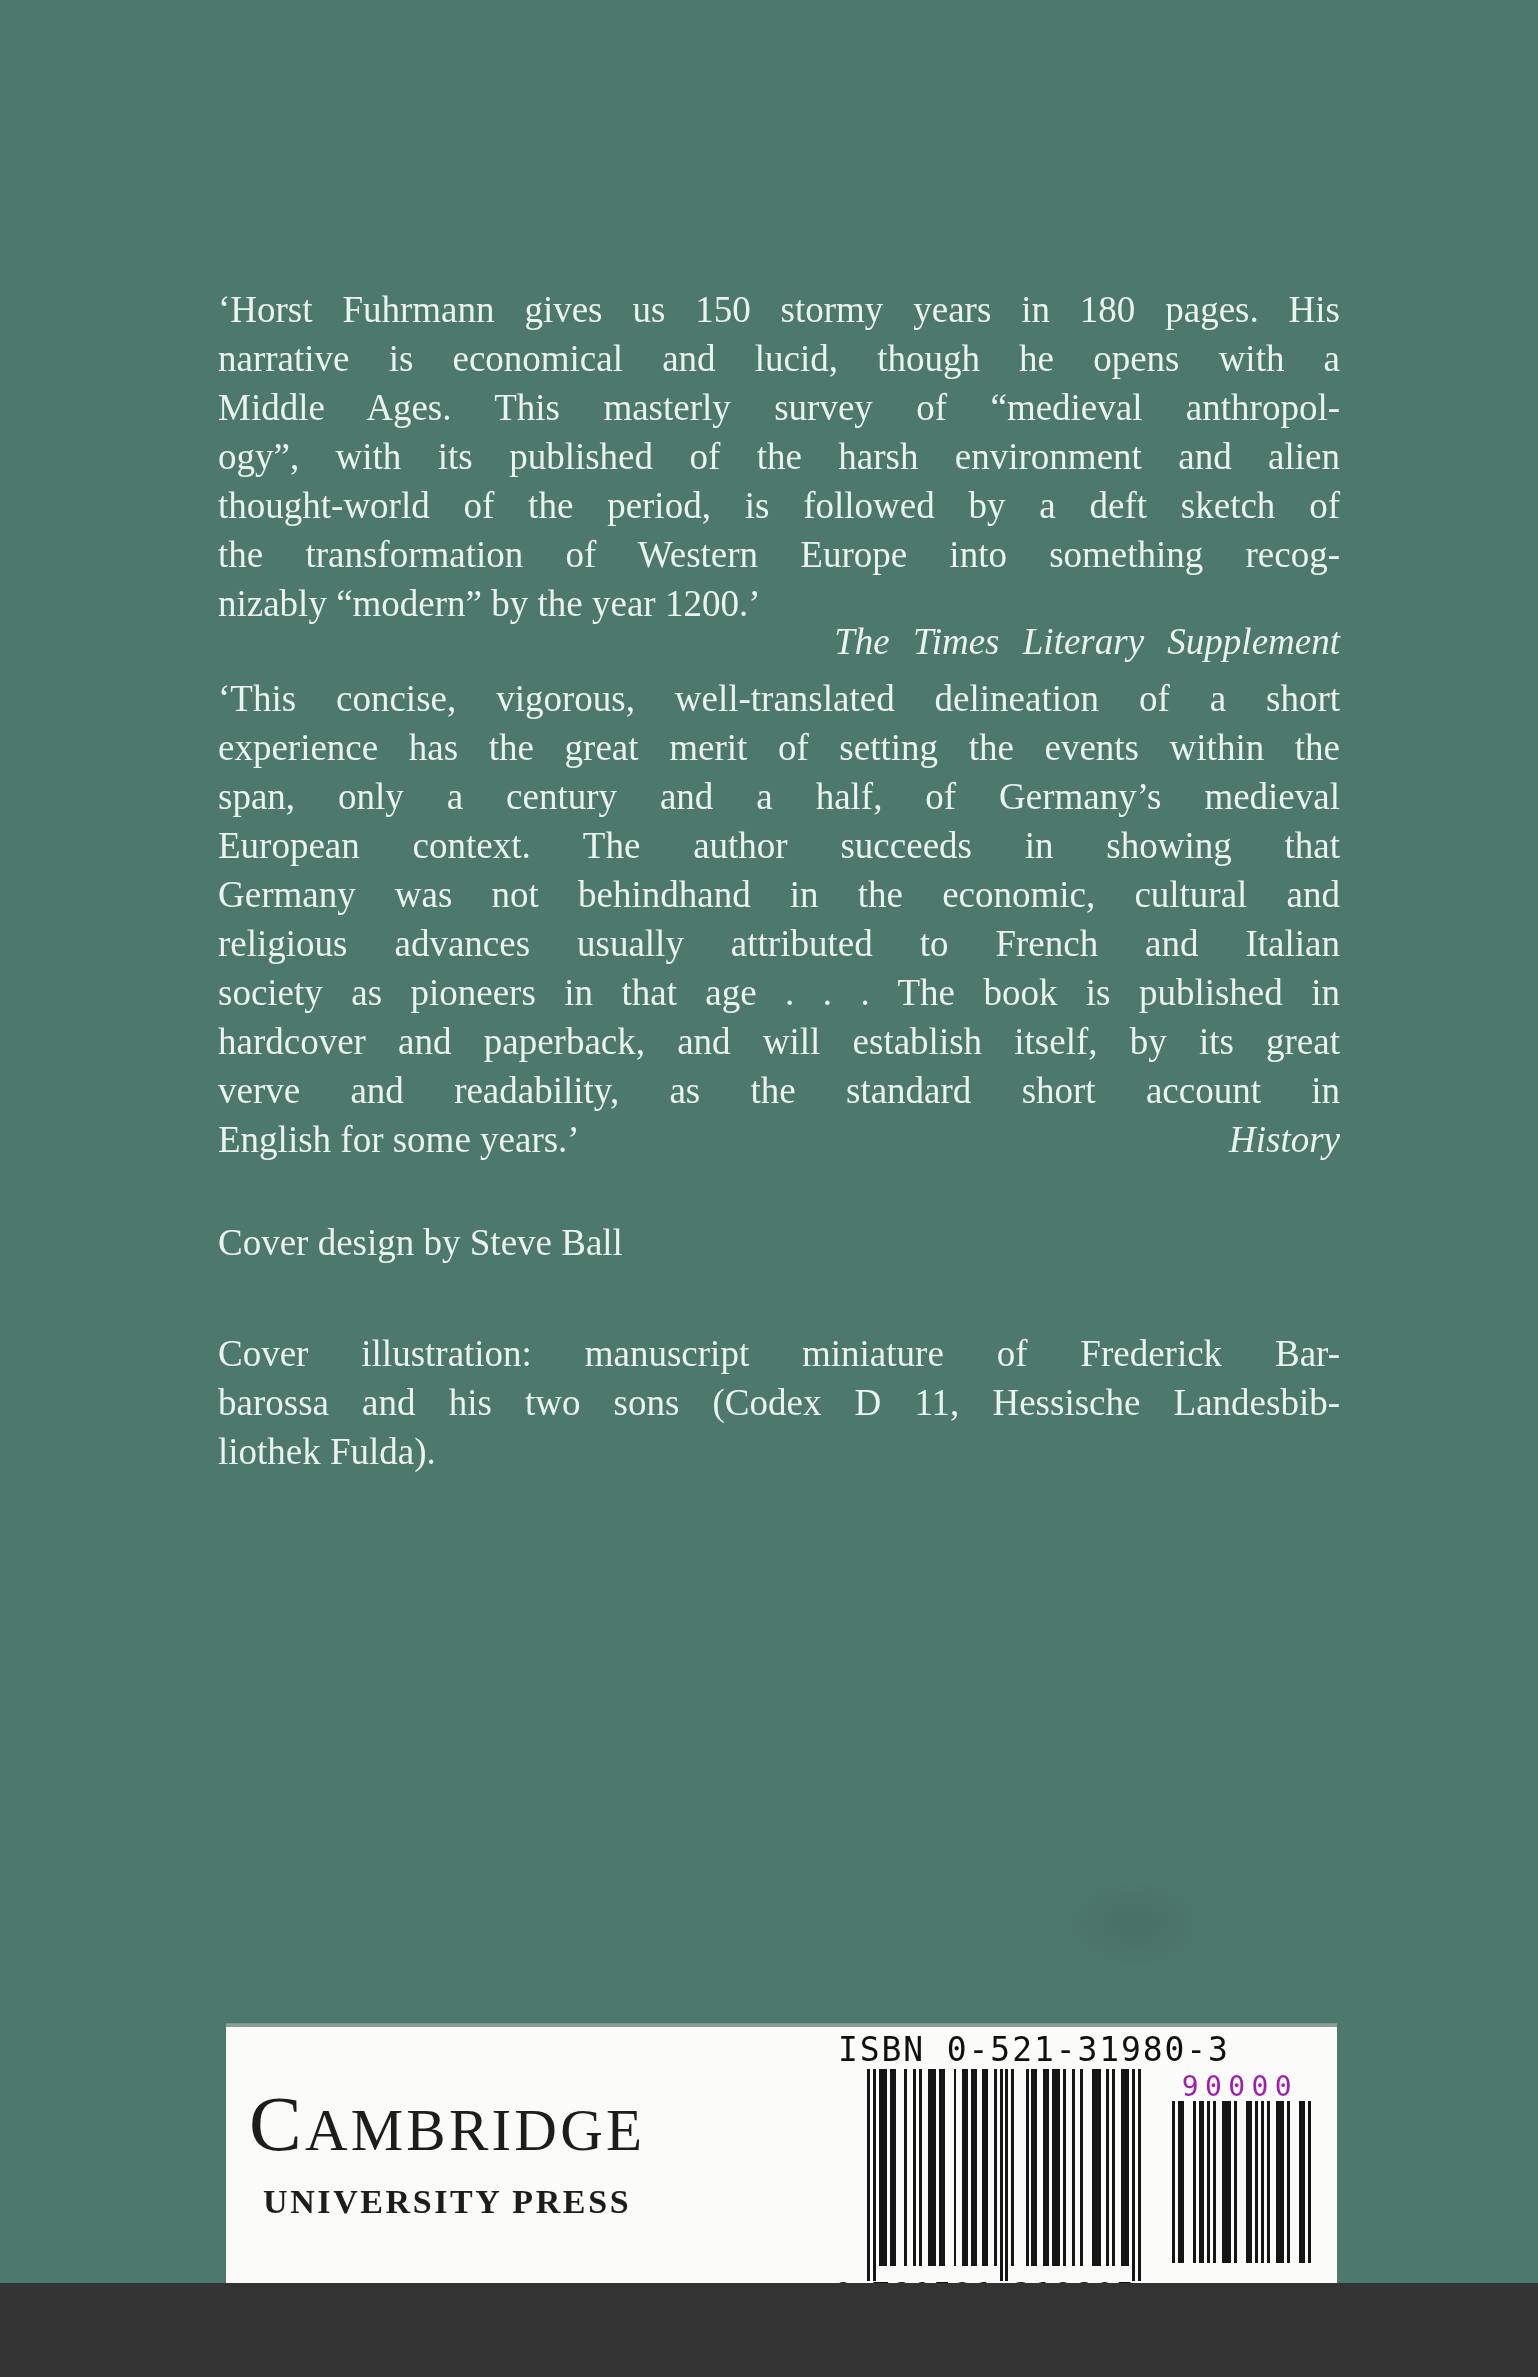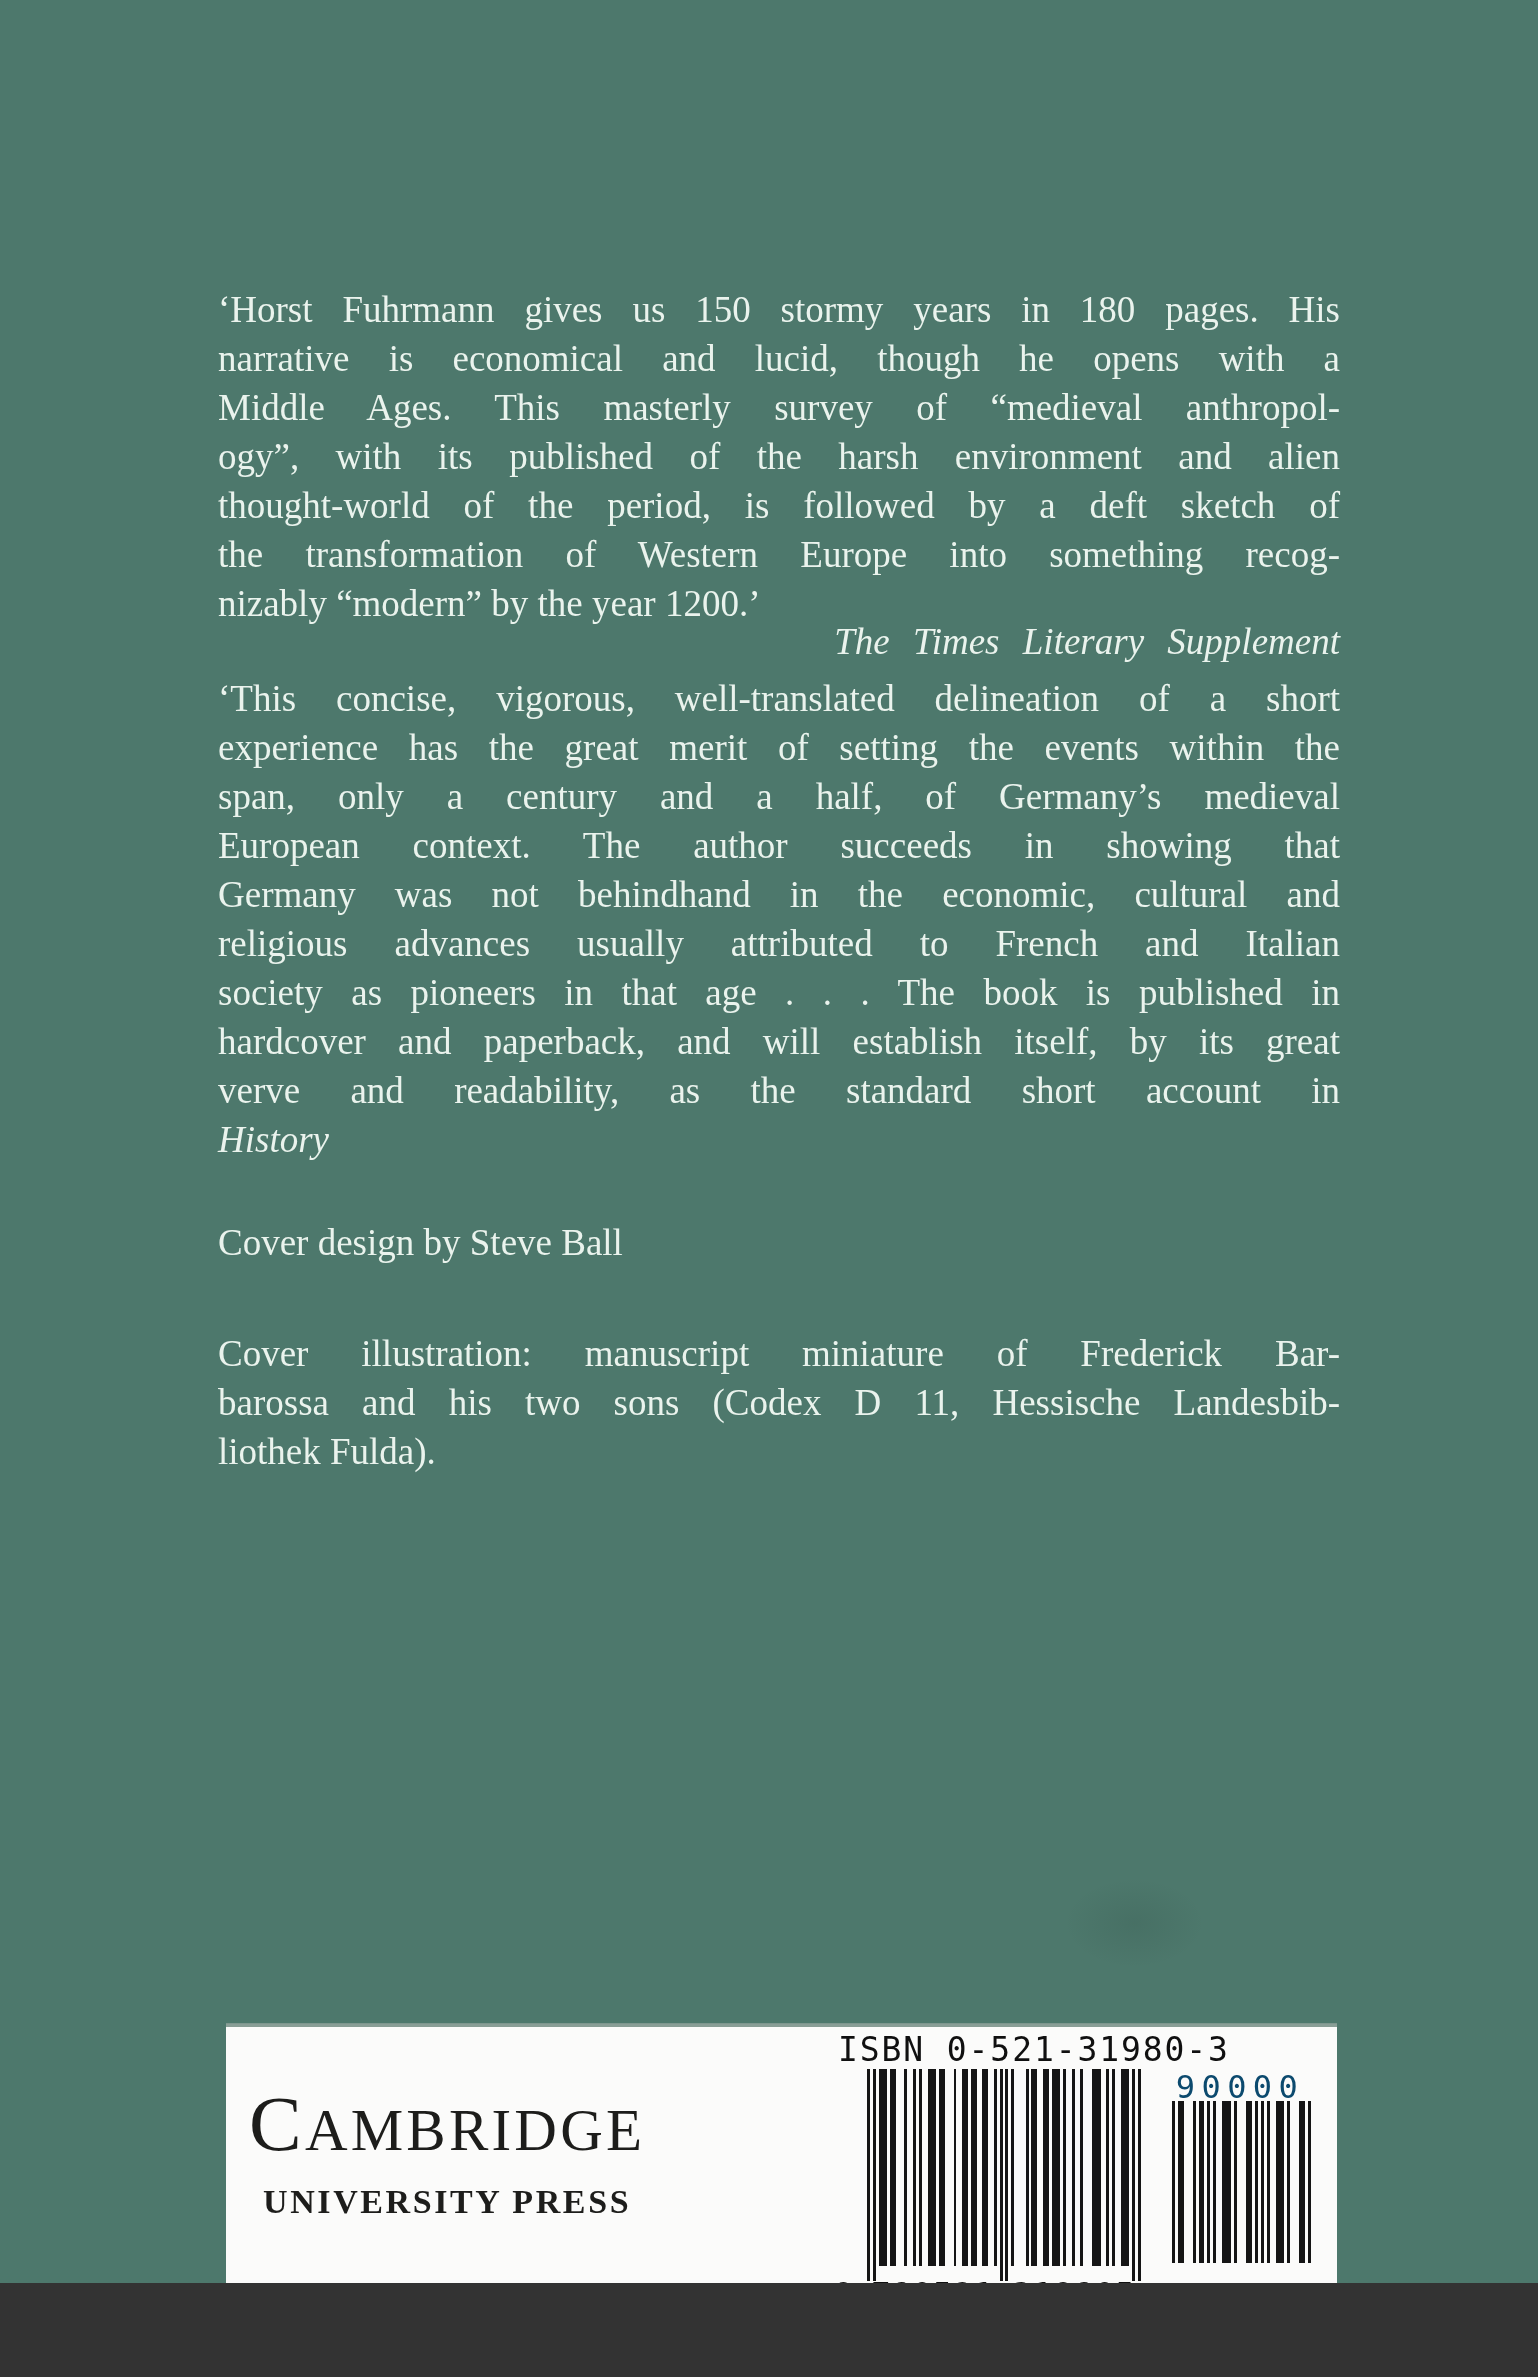--- a/index.html
+++ b/index.html
@@ -82,21 +82,21 @@
     font-family:"DejaVu Sans Mono","Liberation Mono",monospace;
     font-size:32px;line-height:32px;letter-spacing:1.3px;color:#101010;
     white-space:nowrap;
   }
   .digits .dg1{margin-left:16.7px;}
   .digits .dg2{margin-left:18px;}
   .addon-label{
     position:absolute;left:943px;top:46px;width:142px;
     text-align:center;
     font-family:"DejaVu Sans Mono","Liberation Mono",monospace;
-    font-size:32px;line-height:28px;letter-spacing:6.4px;color:#0c4a6e;
+    font-size:28px;line-height:28px;letter-spacing:6.4px;color:#a21caf;
   }
 </style>
 </head>
 <body>
 
 <div class="cover">
 
   <div class="content">
 
     <div class="quote">
@@ -119,20 +119,21 @@
         <div class="tline just">span, only a century and a half, of Germany’s medieval</div>
         <div class="tline just">European context. The author succeeds in showing that</div>
         <div class="tline just">Germany was not behindhand in the economic, cultural and</div>
         <div class="tline just">religious advances usually attributed to French and Italian</div>
         <div class="tline just">society as pioneers in that age . . . The book is published in</div>
         <div class="tline just">hardcover and paperback, and will establish itself, by its great</div>
         <div class="tline just">verve and readability, as the standard short account in</div>
       </div>
 
     <div class="lastline">
+      <span>English for some years.’</span>
       <span class="italic">History</span>
     </div>
 
     <div class="design-line">Cover design by Steve Ball</div>
 
     <div class="illustration">
         <div class="tline just">Cover illustration: manuscript miniature of Frederick Bar-</div>
         <div class="tline just">barossa and his two sons (Codex D 11, Hessische Landesbib-</div>
         <div class="tline">liothek Fulda).</div>
       </div>

